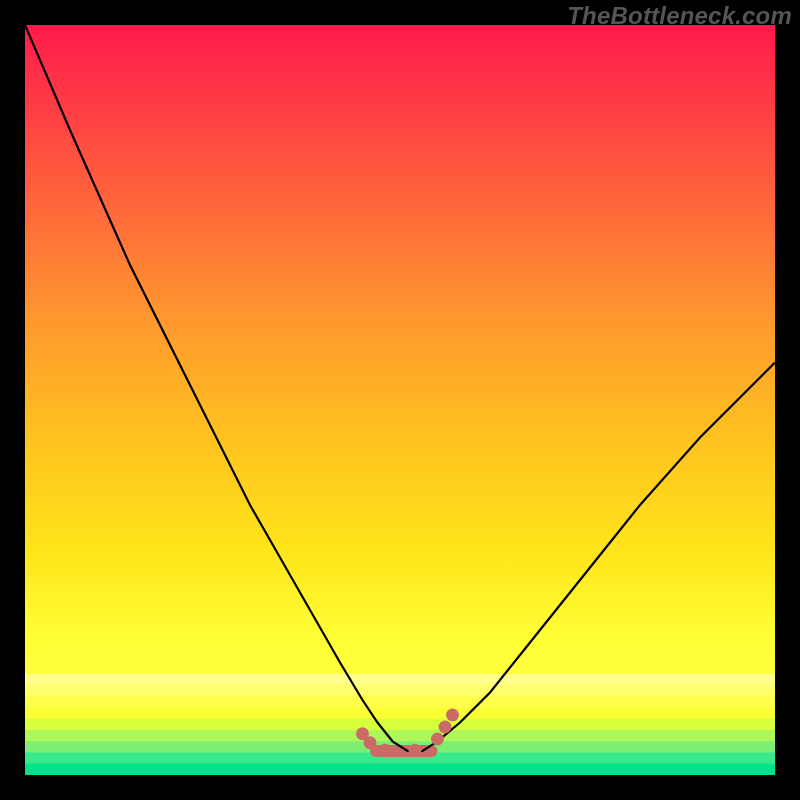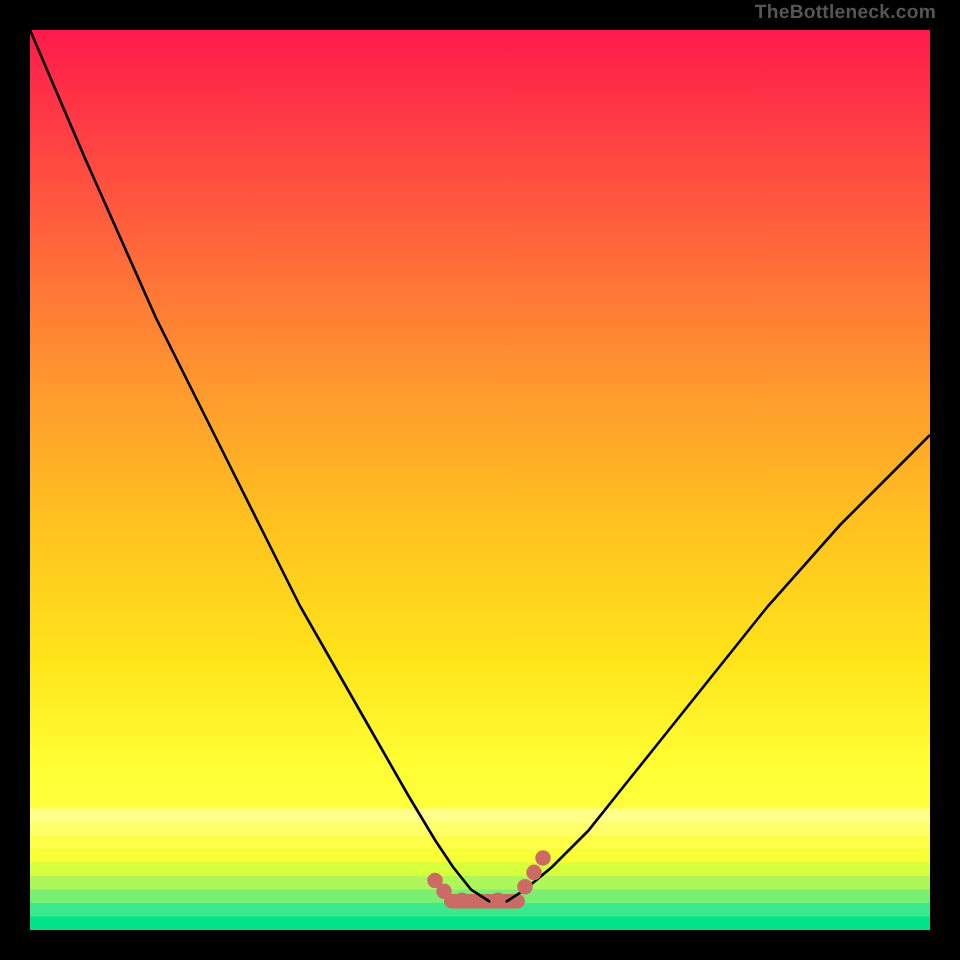--- a/index.html
+++ b/index.html
@@ -20,26 +20,27 @@
   .plot {
     position: absolute;
     left: 25px;
     top: 25px;
     width: 750px;
     height: 750px;
   }
   .watermark {
     position: absolute;
     top: 2px;
-    right: 20px;
+    right: 8px;
     color: #555;
-    font-size: 16px;
+    font-size: 24px;
     font-weight: 600;
     letter-spacing: 0.2px;
     user-select: none;
+    font-style: italic;
   }
   svg { display: block; }
 </style>
 </head>
 <body>
 
 <div class="frame">
   <div class="watermark">TheBottleneck.com</div>
   <div class="plot">
     <svg id="svg" width="750" height="750" viewBox="0 0 750 750">

